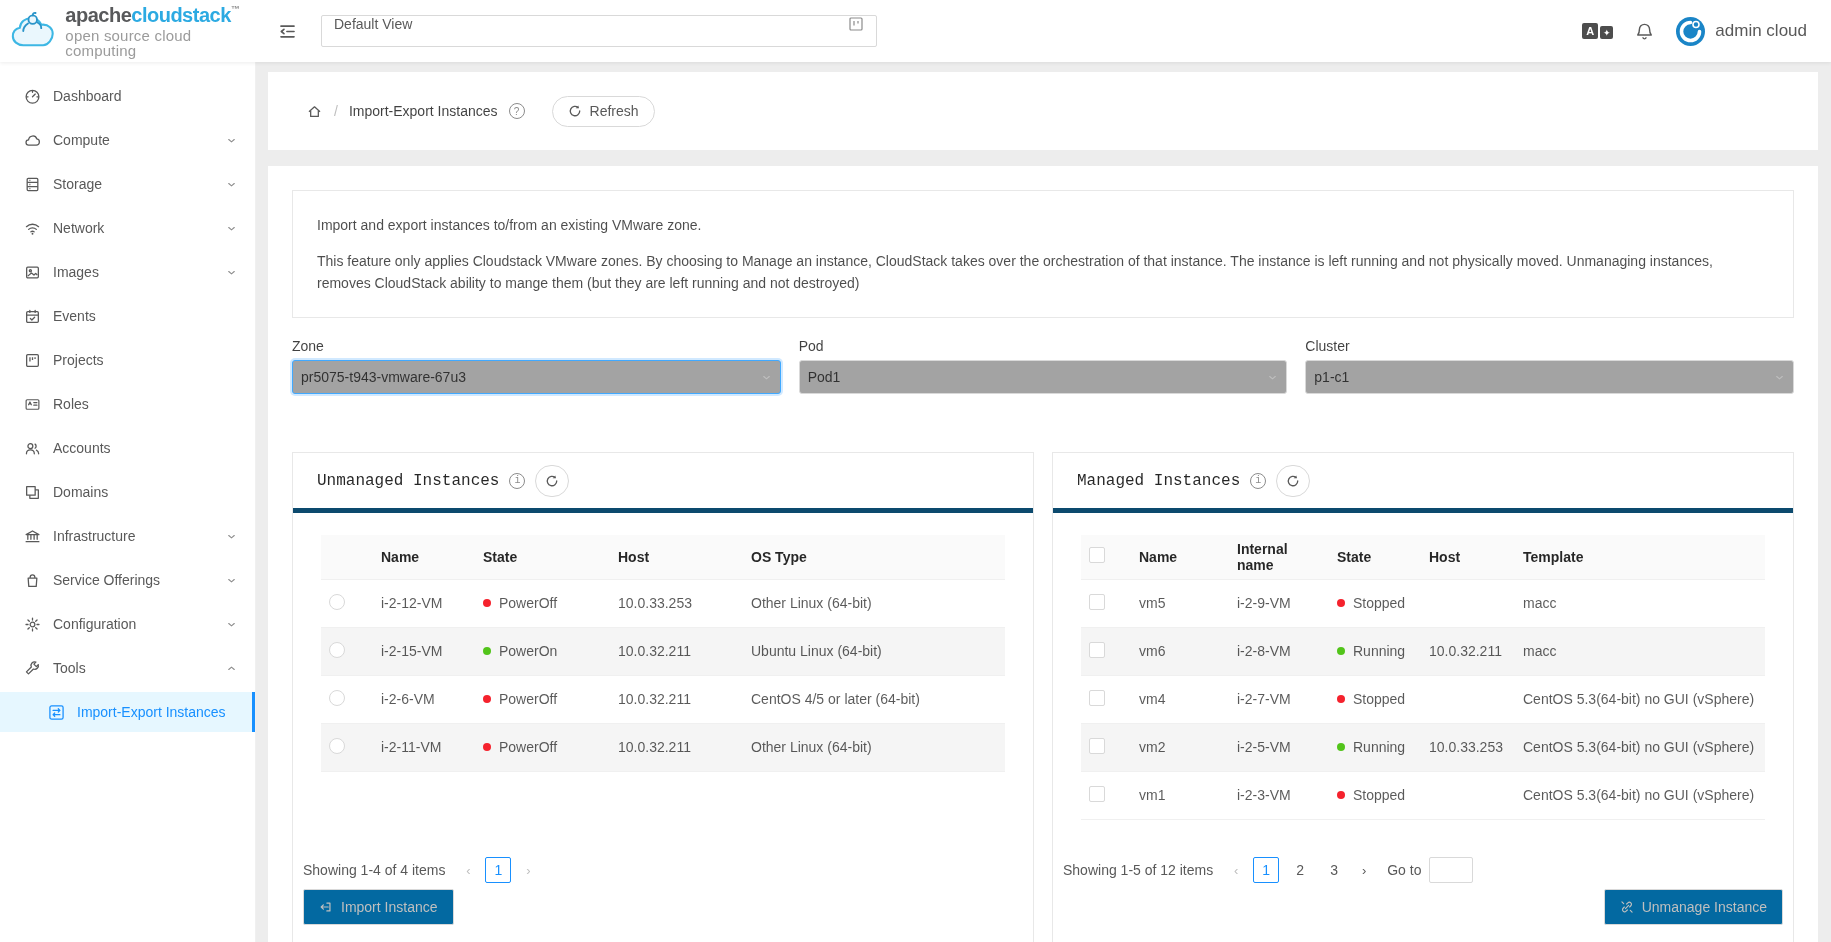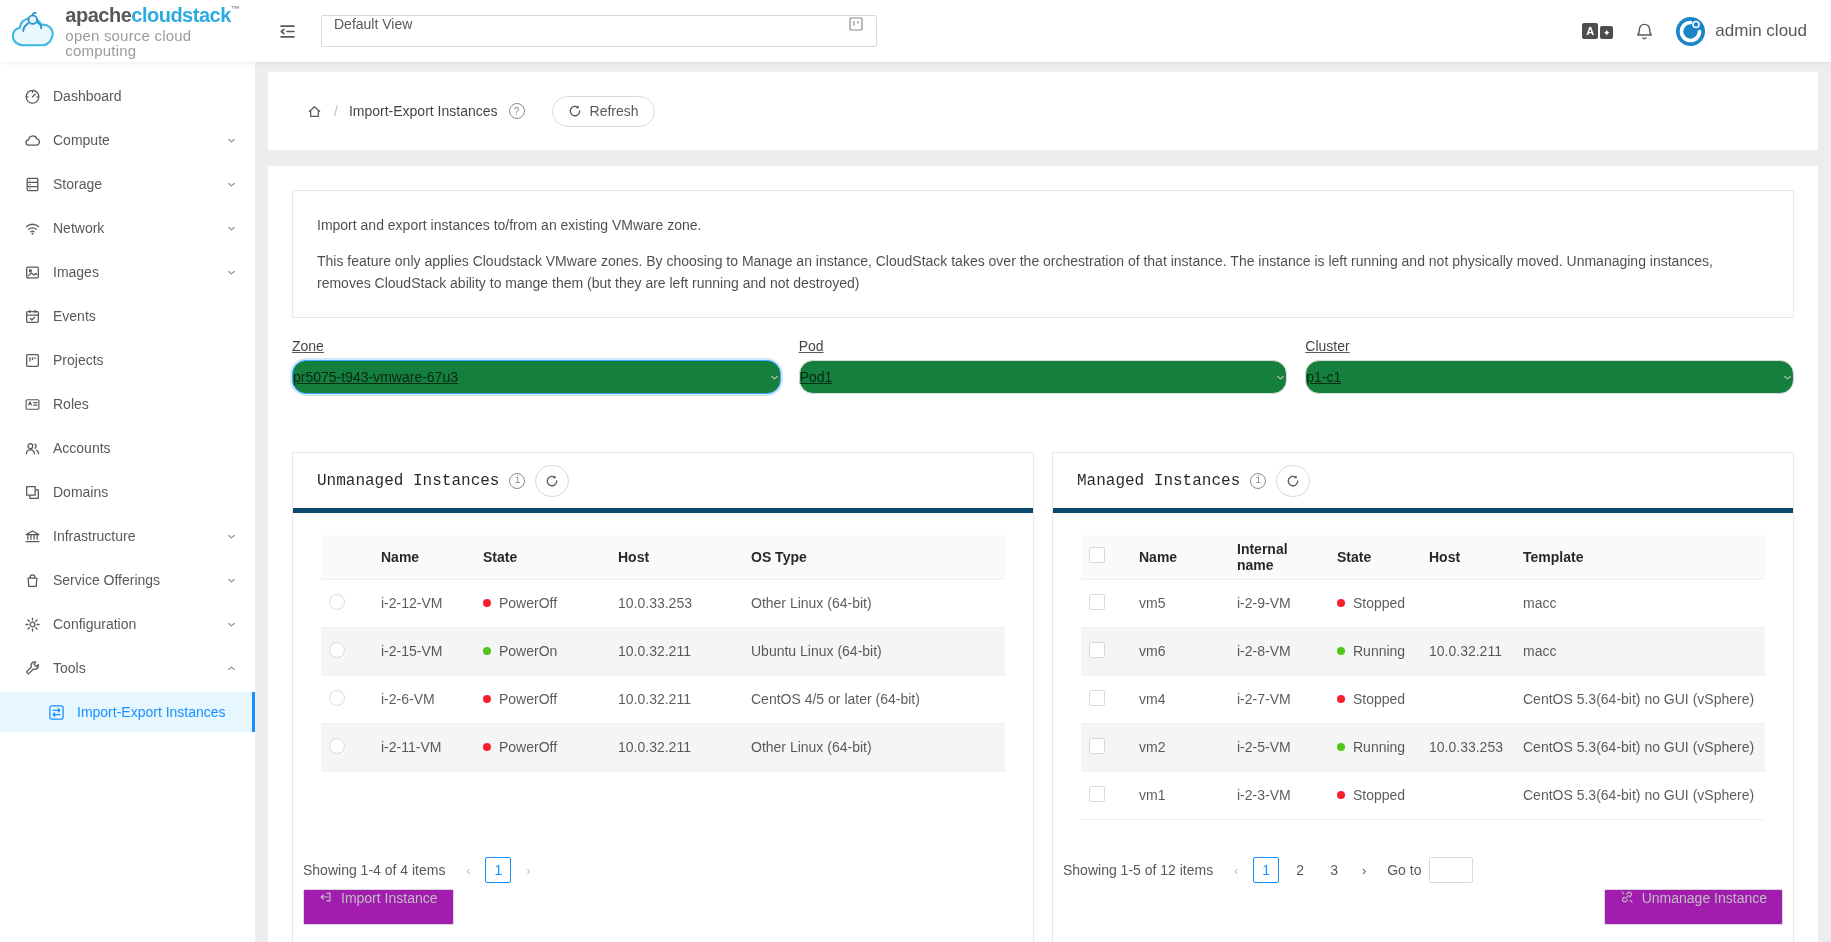--- a/index.html
+++ b/index.html
@@ -55,24 +55,24 @@
   .circle-glyph { width:16px; height:16px; border:1px solid #8c8c8c; border-radius:50%; color:#8c8c8c;
     font-size:10px; display:inline-flex; align-items:center; justify-content:center; flex:none; }
   .refresh-btn { margin-left:16px; height:31px; border:1px solid #d9d9d9; border-radius:16px; background:#fff;
     display:inline-flex; align-items:center; gap:8px; padding:0 15px; color:#595959; font-size:14px; cursor:pointer; }
 
   .panel { background:#fff; min-height:810px; padding:24px; }
   .intro-box { border:1px solid #e8e8e8; padding:23px 24px; }
   .intro-box p { line-height:22px; color:rgba(0,0,0,0.7); }
   .intro-box p + p { margin-top:14px; }
 
-  .filters { display:grid; grid-template-columns:1fr 1fr 1fr; column-gap:18px; margin-top:20px;text-decoration:underline; }
+  .filters { display:grid; grid-template-columns:1fr 1fr 1fr; column-gap:18px; margin-top:20px; }
   .f-label { color:rgba(0,0,0,0.75); margin-bottom:6px; }
-  .select { height:34px; border:1px solid #d9d9d9; border-radius:14px; background:#15803d;
-    display:flex; align-items:center; padding:0 0; color:rgba(0,0,0,0.7); cursor:pointer; }
+  .select { height:34px; border:1px solid #d9d9d9; border-radius:3px; background:#a3a3a3;
+    display:flex; align-items:center; padding:0 8px; color:rgba(0,0,0,0.7); cursor:pointer; }
   .select .arrow { margin-left:auto; color:#bfbfbf; display:flex; }
   .select.focused { border-color:#40a9ff; box-shadow:0 0 0 2px rgba(24,144,255,0.2); }
 
   .cards { display:grid; grid-template-columns:1fr 1fr; column-gap:18px; margin-top:58px; }
   .card { border:1px solid #e8e8e8; height:500px; position:relative; background:#fff; }
   .card-head { height:60px; display:flex; align-items:center; padding:0 24px; border-bottom:5px solid #0c4a6e; gap:10px;font-family:Liberation Mono, monospace; }
   .card-title { font-size:16px; color:rgba(0,0,0,0.85); }
   .round-refresh { width:34px; height:32px; border:1px solid #d9d9d9; border-radius:16px; background:#fff;
     display:flex; align-items:center; justify-content:center; color:#595959; cursor:pointer; }
 
@@ -94,22 +94,22 @@
   .pg-arrow.on { color:#595959; }
   .pg-num { min-width:26px; height:26px; border-radius:2px; display:inline-flex; align-items:center;
     justify-content:center; color:#595959; cursor:pointer; }
   .pg-num.active { border:1px solid #1890ff; color:#1890ff; background:#fff; }
   .goto-label { margin-left:6px; color:#595959; }
   .goto-input { width:44px; height:26px; border:1px solid #d9d9d9; border-radius:2px; outline:none;
     font-family:"Liberation Sans", sans-serif; padding:0 6px; }
   .pg-summary { color:#595959; margin-right:6px; }
 
   .action-row { position:absolute; left:10px; right:10px; top:436px; display:flex; }
-  .btn-disabled { height:36px; background:#a21caf; border:1px solid #d9d9d9; border-radius:2px;
-    color:#bfbfbf; display:inline-flex; align-items:flex-start; gap:8px; padding:0 15px; font-size:14px; cursor:not-allowed; }
+  .btn-disabled { height:36px; background:#0369a1; border:1px solid #d9d9d9; border-radius:2px;
+    color:#bfbfbf; display:inline-flex; align-items:center; gap:8px; padding:0 15px; font-size:14px; cursor:not-allowed; }
   .action-row.right { justify-content:flex-end; }
 
   svg { display:block; }
 </style>
 </head>
 <body>
 
 <div class="topbar">
   <div class="brand">
     <svg width="50" height="42" viewBox="0 0 50 42">

